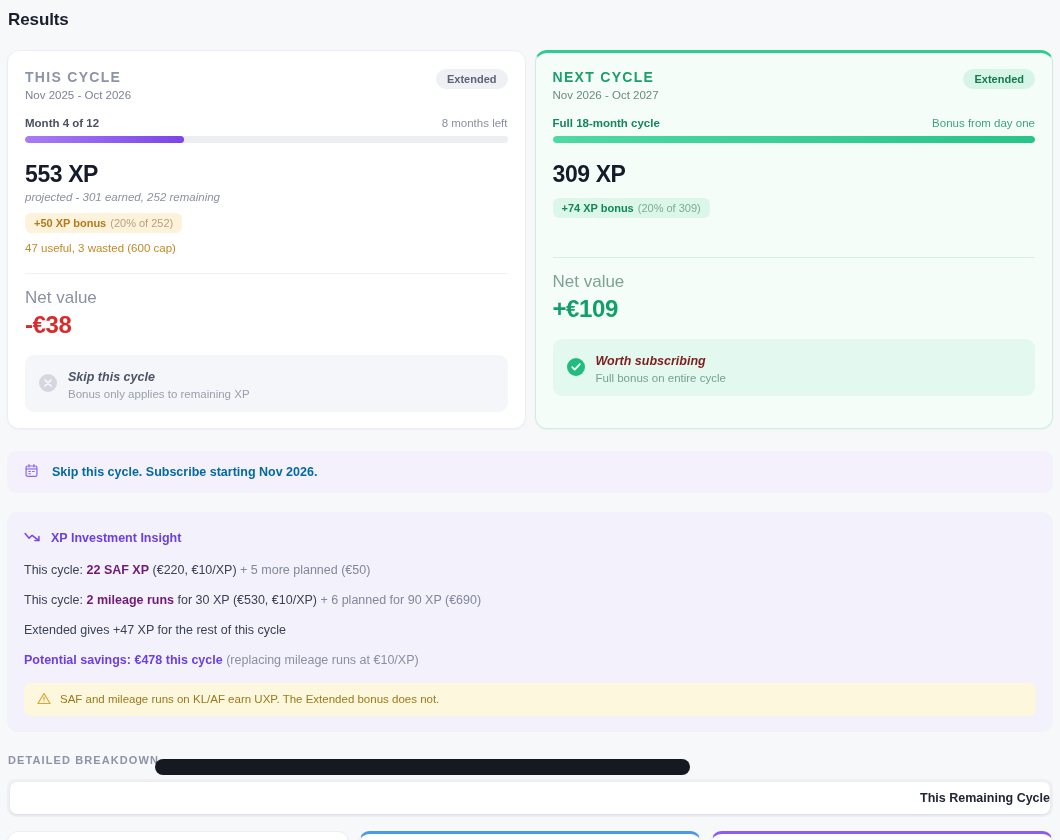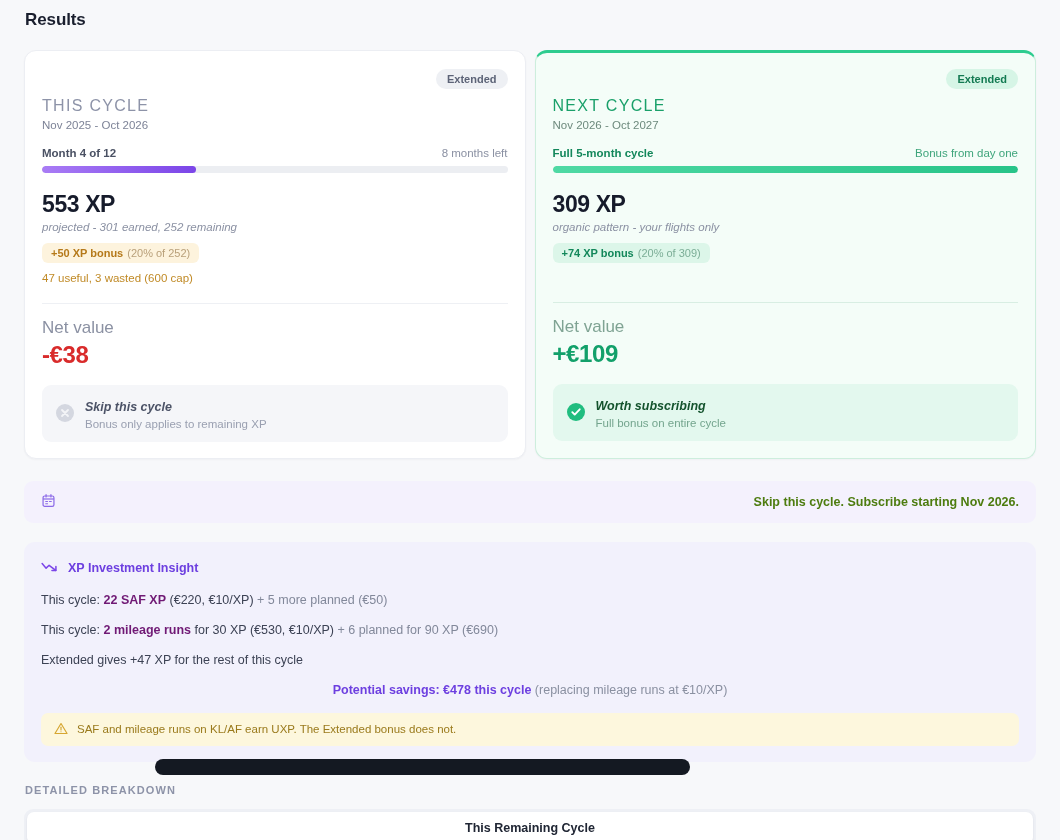--- a/index.html
+++ b/index.html
@@ -3,42 +3,42 @@
 <meta charset="utf-8">
 <style>
   * { box-sizing: border-box; margin: 0; padding: 0; }
   html, body {
     width: 1060px; height: 840px;
     background: #f7f8fa;
     font-family: "Liberation Sans", sans-serif;
     color: #1f2433;
     overflow: hidden;
   }
-  .page { width: 1060px; height: 767px; position: relative; padding: 0 24px; }
+  .page { width: 1060px; height: 767px; position: relative; padding: 0 7px; }
 
   .page-title {
     font-size: 17px; font-weight: 700; color: #1a1f2e;
     padding: 10px 0 0 1px; letter-spacing: -0.1px;
   }
 
   
   .cycle-row { display: flex; gap: 9px; margin-top: 20px; }
   .cycle-card {
     flex: 1; background: #ffffff; border: 1px solid #eceef3;
     border-radius: 12px; padding: 18px 17px 16px 17px; position: relative;
     box-shadow: 0 1px 2px rgba(20,25,45,.035);
   }
   .cycle-card.next {
     background: #f4fdf8; border: 1px solid #cdeedd;
     border-top: 3px solid #2ecc8f; padding-top: 16px;
   }
   .cycle-head { display: flex; justify-content: space-between; align-items: flex-start; }
   .cycle-eyebrow {
-    font-size: 16px; font-weight: 400; letter-spacing: 1.3px;
-    color: #8d93a8; text-transform: uppercase; margin-top: 28px;
+    font-size: 14px; font-weight: 700; letter-spacing: 1.3px;
+    color: #8d93a8; text-transform: uppercase;
   }
   .cycle-card.next .cycle-eyebrow { color: #1aa06a; }
   .cycle-dates { font-size: 11.5px; color: #7d8397; margin-top: 4px; }
   .cycle-card.next .cycle-dates { color: #6d8a7d; }
   .pill {
     font-size: 11px; font-weight: 700; color: #5c6377;
     background: #eef0f4; border-radius: 11px; padding: 4px 11px;
     white-space: nowrap;
   }
   .pill.green { color: #137a52; background: #d6f5e6; }
@@ -89,65 +89,65 @@
     background: #f5f6f9;
   }
   .verdict.good { background: #e3f8ee; }
   .vd-icon {
     width: 18px; height: 18px; border-radius: 50%; flex: 0 0 18px;
     background: #d4d7e0; position: relative;
   }
   .vd-icon svg { position: absolute; inset: 0; }
   .verdict.good .vd-icon { background: #20bd7f; }
   .vd-title { font-size: 12.5px; font-weight: 700; color: #4c5367; line-height: 1.25; font-style: italic; }
-  .verdict.good .vd-title { color: #14532d; }
+  .verdict.good .vd-title { color: #7f1d1d; }
   .vd-sub { font-size: 11.5px; color: #9aa0b1; margin-top: 2px; }
   .verdict.good .vd-sub { color: #74a58e; }
 
   
   .rec-banner {
     display: flex; align-items: center; gap: 13px;
     margin-top: 22px; padding: 12px 17px;
     background: #f4f1fd; border-radius: 9px;
-    font-size: 12.5px; font-weight: 700; color: #4d7c0f; justify-content: space-between;
+    font-size: 12.5px; font-weight: 700; color: #0369a1;
   }
 
   
   .insight {
     margin-top: 19px; padding: 18px 17px 16px;
     background: #f2f1fc; border-radius: 11px;
   }
   .insight-head {
     display: flex; align-items: center; gap: 10px;
     font-size: 12.5px; font-weight: 700; color: #6d3fe0;
   }
   .insight-line { font-size: 12.5px; color: #3c4254; margin-top: 16px; }
   .insight-line b { font-weight: 700; color: #701a75; }
   .insight-line .muted { color: #82889a; }
-  .savings-line { font-size: 12.5px; margin-top: 16px; text-align: center; }
+  .savings-line { font-size: 12.5px; margin-top: 16px; }
   .savings-line b { color: #6d3fe0; font-weight: 700; }
   .savings-line span { color: #8a90a1; }
   .warn {
     display: flex; align-items: center; gap: 9px;
     margin-top: 16px; padding: 9px 13px;
     background: #fdf7dd; border-radius: 7px;
     font-size: 11.5px; color: #9a7a1c;
   }
 
   
   .section-label {
     font-size: 11px; font-weight: 700; letter-spacing: 1.1px;
     color: #8d93a8; text-transform: uppercase; margin-top: 22px; padding-left: 1px;
   }
   .tabs {
     display: flex; margin-top: 13px; padding: 3px;
     background: #eef0f5; border-radius: 9px;
   }
   .tab {
-    flex: 1; text-align: center; padding: 9px 0;
+    flex: 1; text-align: right; padding: 9px 0;
     font-size: 12.5px; color: #7a8093; border-radius: 7px;
   }
   .tab.active {
     background: #ffffff; color: #202634; font-weight: 600;
     box-shadow: 0 1px 2px rgba(20,25,45,.09);
   }
 
   .plans { display: flex; gap: 10px; margin-top: 14px; }
   .plan {
     flex: 1; background: #ffffff; border: 1px solid #eceef3;
@@ -219,29 +219,28 @@
     <div class="cycle-card next">
       <div class="cycle-head">
         <div>
           <div class="cycle-eyebrow">NEXT CYCLE</div>
           <div class="cycle-dates">Nov 2026 - Oct 2027</div>
         </div>
         <div class="pill green">Extended</div>
       </div>
 
       <div class="meter-labels">
-        <span class="meter-left">Full 5-month cycle</span>
+        <span class="meter-left">Full 18-month cycle</span>
         <span class="meter-right">Bonus from day one</span>
       </div>
       <div class="meter">
         <i style="width: 100%;"></i>
       </div>
 
       <div class="xp-big">309 XP</div>
-      <div class="xp-sub">organic pattern - your flights only</div>
 
       <div class="bonus-chip green">
         <b>+74 XP bonus</b><span>(20% of 309)</span>
       </div>
 
       <div class="divider" style="margin-top:39px"></div>
       <div class="netlabel">Net value</div>
       <div class="netvalue pos">+€109</div>
 
       <div class="verdict good">

